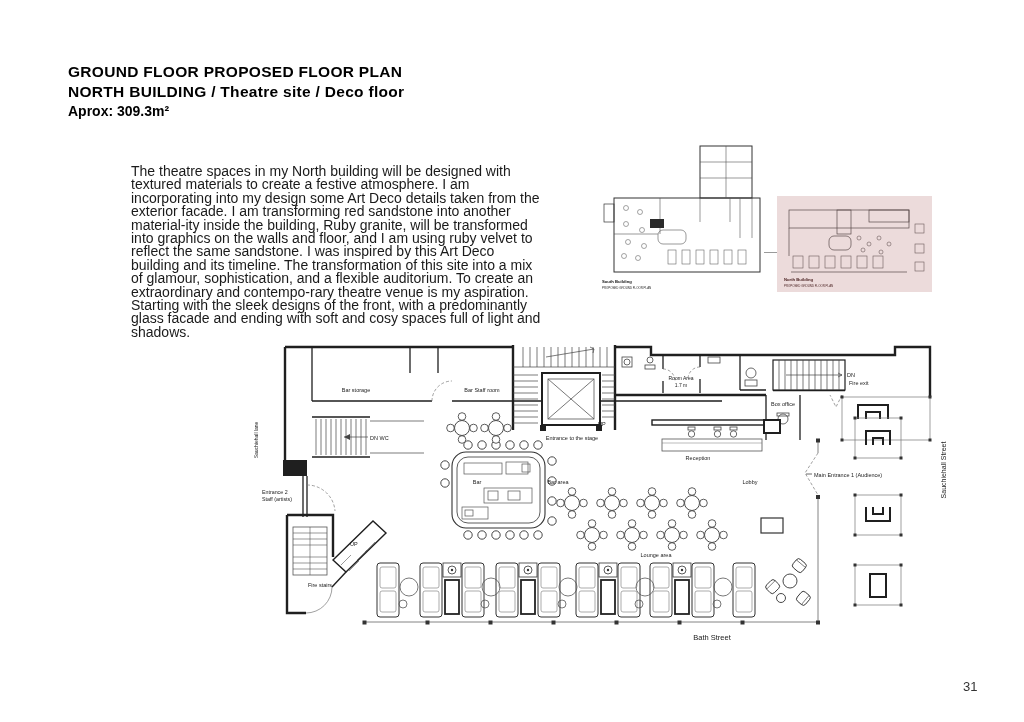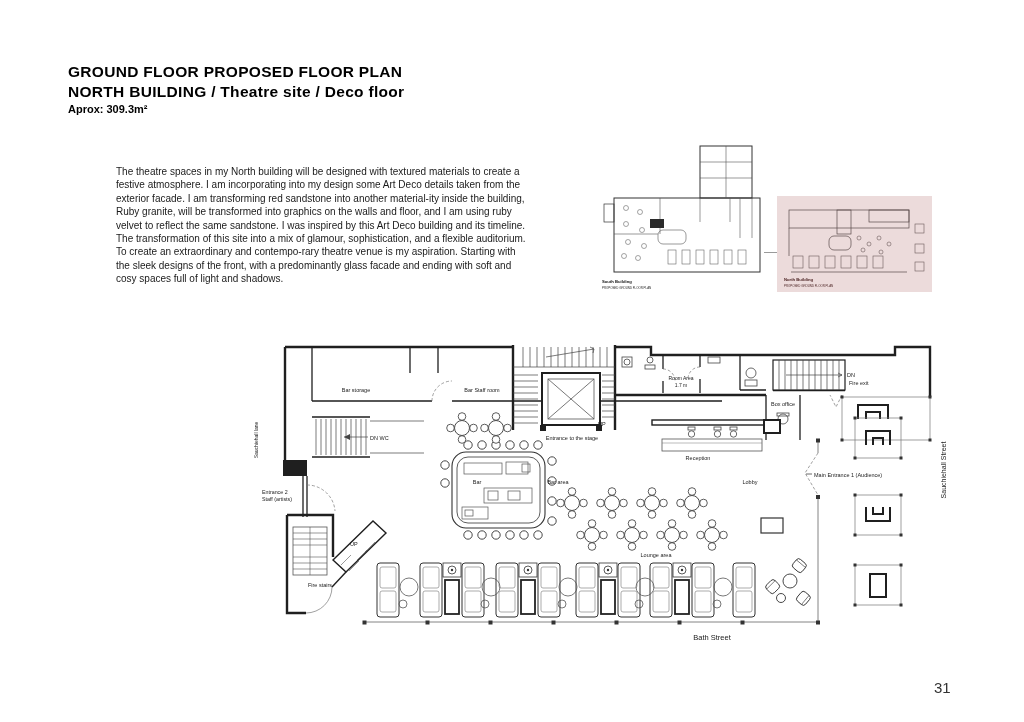--- a/index.html
+++ b/index.html
@@ -1,26 +1,26 @@
 <!DOCTYPE html>
 <html><head>
 <meta charset="utf-8">
 <style>
   html,body{margin:0;padding:0;background:#e8e8e8;}
   .page{position:relative;width:1024px;height:722px;background:#ffffff;margin:0 auto;
         font-family:"Liberation Sans", sans-serif;color:#111;overflow:hidden;text-decoration:underline;}
   .titleblock{position:absolute;left:68px;top:62px;}
   .titleblock h1,.titleblock h2{margin:0;font-size:15.5px;font-weight:bold;letter-spacing:.3px;line-height:20px;color:#000;}
-  .titleblock .area{margin:1px 0 0 0;font-size:11px;font-weight:bold;color:#000;}
-  .desc{position:absolute;left:116px;top:165px;width:414px;font-size:10px;line-height:13.4px;color:#1a1a1a;}
+  .titleblock .area{margin:1px 0 0 0;font-size:14px;font-weight:bold;color:#000;}
+  .desc{position:absolute;left:131px;top:165px;width:414px;font-size:14px;line-height:13.4px;color:#1a1a1a;}
   .thumb-south{position:absolute;left:600px;top:142px;}
   .thumb-north{position:absolute;left:777px;top:196px;}
   .connector{position:absolute;left:764px;top:252px;width:14px;height:1px;background:#9a9a9a;}
   .mainplan{position:absolute;left:246px;top:335px;}
-  .pagenum{position:absolute;left:934px;top:679px;font-size:15px;color:#333;}
+  .pagenum{position:absolute;left:963px;top:679px;font-size:13px;color:#333;}
   svg text{font-family:"Liberation Sans", sans-serif;}
 </style>
 </head>
 <body>
 
 <div class="page">
 
   <div class="titleblock">
     <h1>GROUND FLOOR PROPOSED FLOOR PLAN</h1>
     <h2>NORTH BUILDING / Theatre site / Deco floor</h2>

